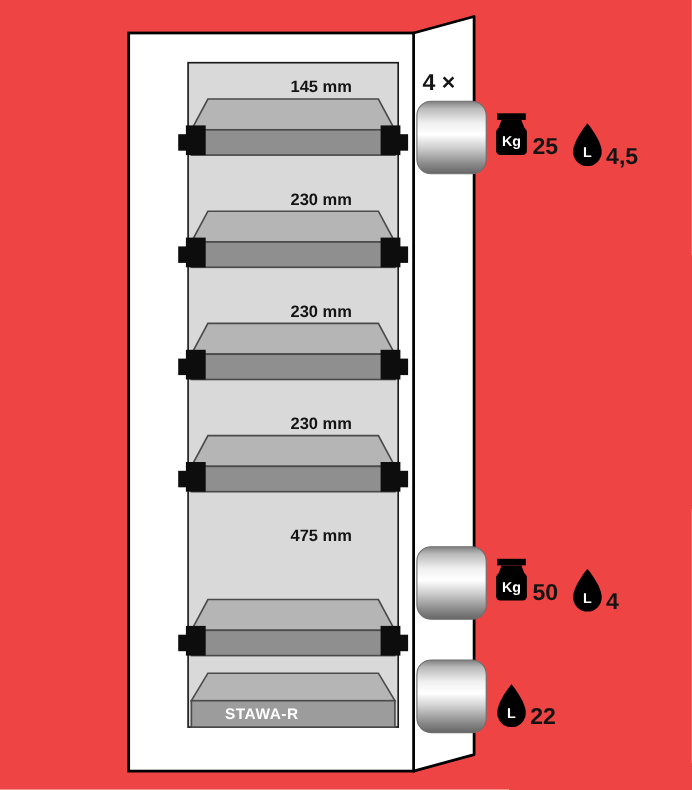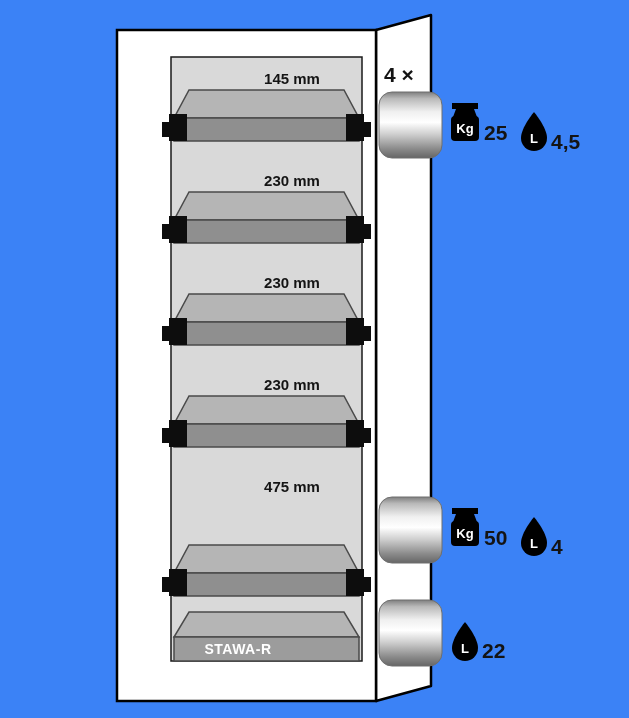--- a/index.html
+++ b/index.html
@@ -4,21 +4,21 @@
 <style>
   html, body {
     margin: 0;
     padding: 0;
     background: #ffffff;
   }
   .stage {
     width: 629px;
     height: 718px;
     position: relative;
-    background: #3b82f6;
+    background: #ef4444;
     overflow: hidden;
   }
   svg { display: block; }
   .lbl  { font: bold 15px "Liberation Sans", sans-serif; fill: #141414; }
   .val  { font: bold 21px "Liberation Sans", sans-serif; fill: #141414; }
   .unit { font: bold 13px "Liberation Sans", sans-serif; fill: #ffffff; }
   .mult { font: bold 21px "Liberation Sans", sans-serif; fill: #141414; }
   .sump { font: bold 14px "Liberation Sans", sans-serif; fill: #ffffff; letter-spacing: 0.5px; }
 </style>
 </head>

